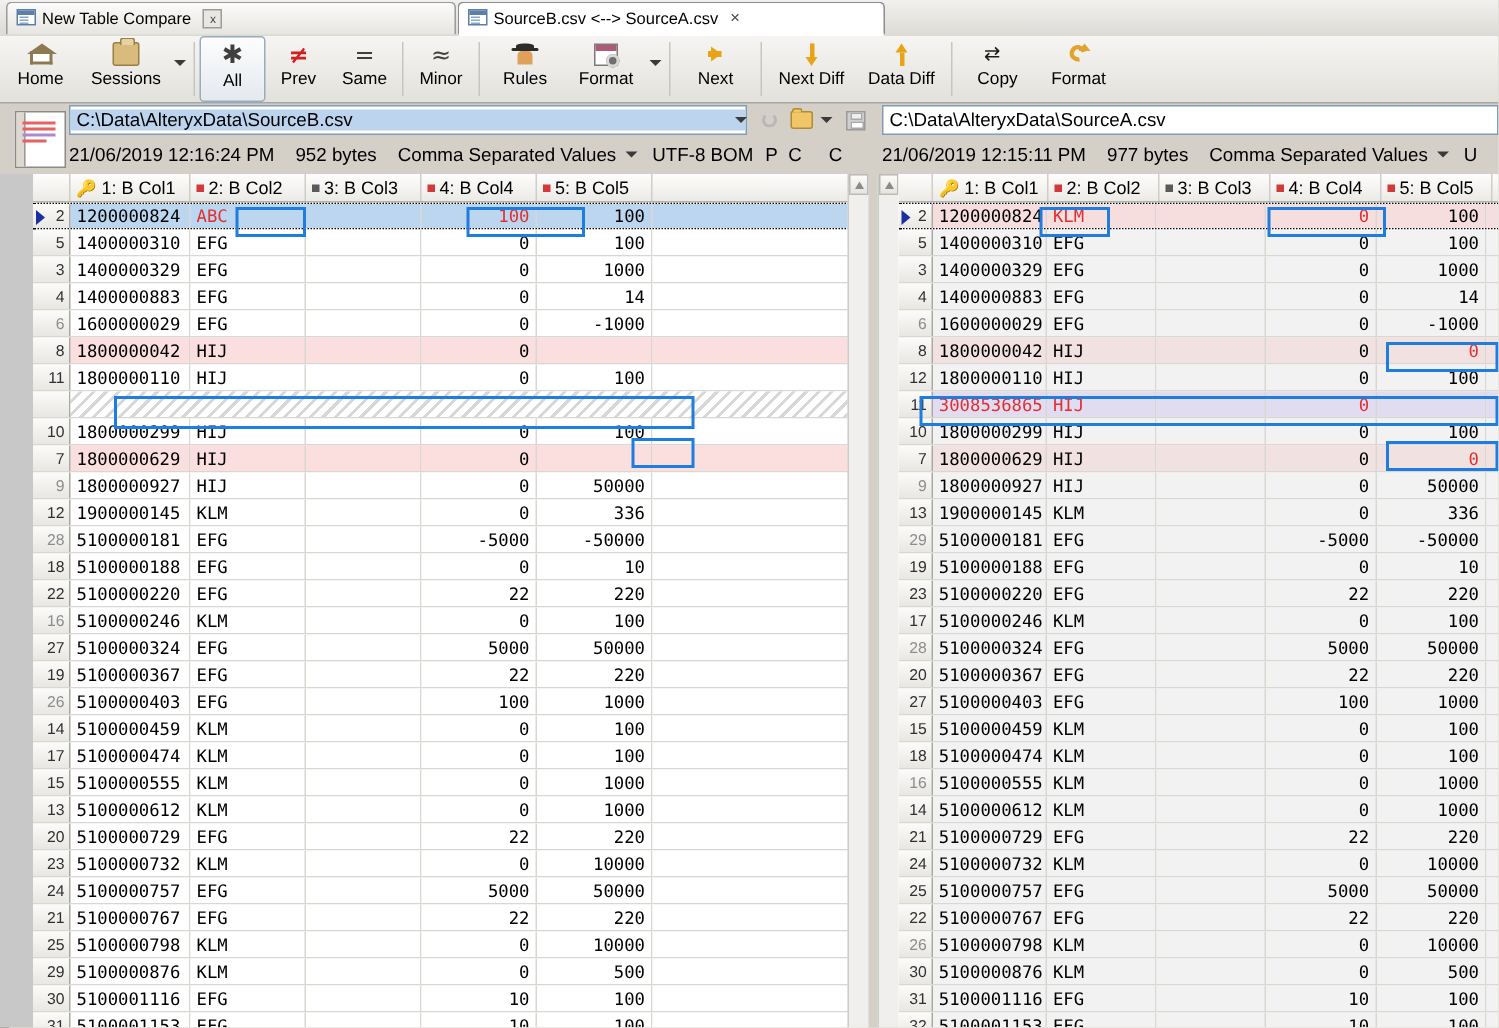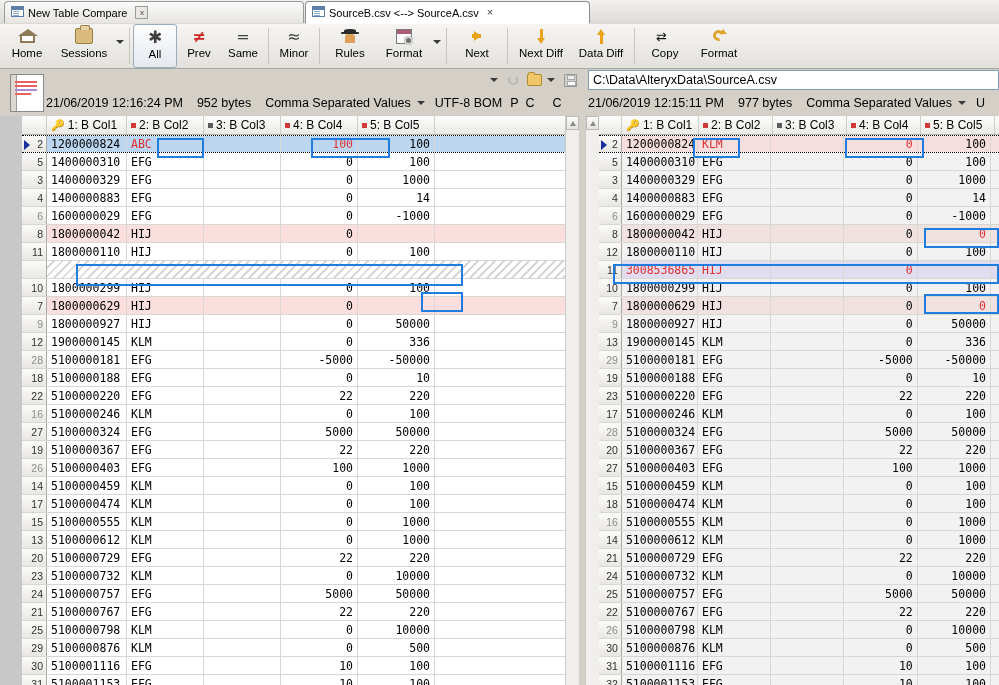--- a/index.html
+++ b/index.html
@@ -287,20 +287,23 @@
   </div>
 
   <div class="preview-icon">
     <span class="spine"></span>
     <span class="ln" style="top:6px;width:22px;"></span>
     <span class="ln" style="top:10px;width:22px;"></span>
     <span class="ln lnp" style="top:14px;width:22px;"></span>
     <span class="ln" style="top:18px;width:16px;"></span>
   </div>
 
+  <div class="pathbox sel" style="left:46px;top:70px;width:452px;">
+    <span class="ptxt">C:\Data\AlteryxData\SourceB.csv</span>
+  </div>
   <div class="pb-caret" style="left:486px;top:71px;">
       <span class="caret"></span>
     </div>
   <div class="ibtn" style="left:503px;top:70px;">
       <span class="ico-refresh2"></span>
     </div>
   <div class="ibtn" style="left:524px;top:70px;">
       <span class="ico-folder"></span>
     </div>
   <div class="pb-caret" style="left:543px;top:71px;">

